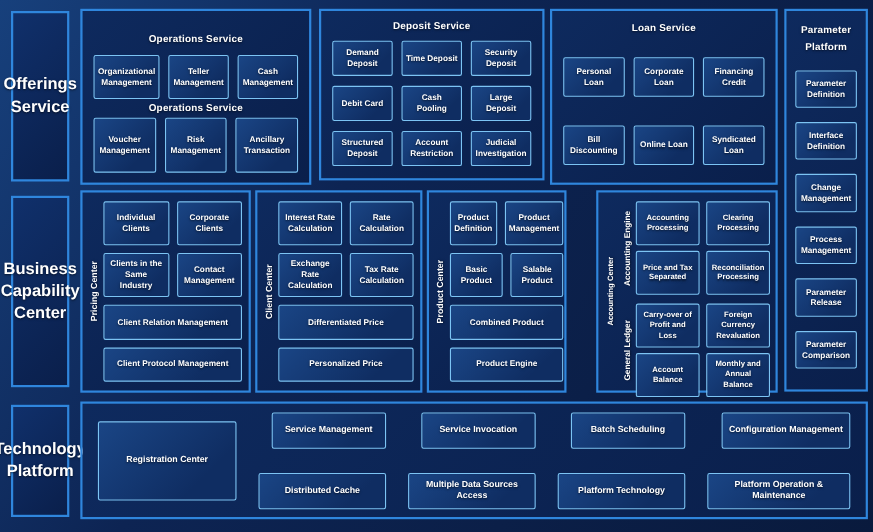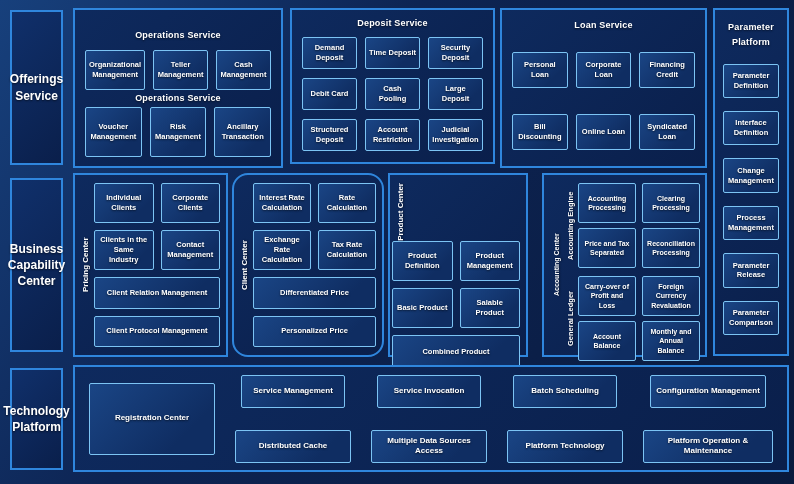--- a/index.html
+++ b/index.html
@@ -4,21 +4,21 @@
 <style>
   html,body{margin:0;padding:0;background:#081836;}
   .canvas{
     position:relative;width:794px;height:484px;overflow:hidden;
     font-family:"Liberation Sans",sans-serif;color:#fff;
     background:linear-gradient(123deg,#17407c 0%,#0d2453 38%,#091a3d 100%);
   }
   .section-label{
     position:absolute;display:flex;align-items:center;justify-content:center;
     text-align:center;border:2px solid #2f86dd;box-sizing:border-box;
-    font-size:12px;font-weight:bold;line-height:1.35;padding:2px;
+    font-size:15px;font-weight:bold;line-height:1.35;padding:2px;
     background:linear-gradient(135deg,#10306b 0%,#0a1f4b 100%);
     text-shadow:0 1px 2px rgba(0,0,0,.6);
   }
   .panel{
     position:absolute;border:2px solid #2f86dd;box-sizing:border-box;
     background:linear-gradient(135deg,#0e2a5e 0%,#0a1f4b 100%);
   }
   .panel-title{
     font-size:9px;font-weight:bold;text-align:center;letter-spacing:.2px;
     text-shadow:0 1px 2px rgba(0,0,0,.6);flex:none;
@@ -65,21 +65,21 @@
   .p-acct .vlabel.outer{font-size:7px;}
   .acct-groups{flex:1;display:flex;flex-direction:column;gap:8px;}
   .acct-group{display:flex;flex:1;}
   .acct-group .vlabel{font-size:7.5px;}
   .acct-grid{flex:1;display:flex;flex-direction:column;gap:5px;}
   .acct-grid .pair{display:flex;gap:6px;flex:1;}
   .acct-grid .box{flex:1;height:auto;font-size:7px;}
   
   .p-tech{left:73px;top:365px;width:716px;height:107px;display:flex;align-items:center;padding:0 14px;gap:20px;}
   .reg-box{width:126px;height:72px;font-size:8px;flex:none;}
-  .tcol{flex:1;display:flex;flex-direction:column;align-items:center;gap:22px;}
+  .tcol{flex:1;display:flex;flex-direction:column;align-items:flex-end;gap:22px;}
   .tcol .box{height:33px;font-size:8px;}
   .tcol .r1{width:90%;}
   .tcol .r2{width:100%;}
   .tcol4{flex:1.12;}
 </style>
 </head>
 <body>
 
 <div class="canvas">
 
@@ -154,37 +154,37 @@
       </div>
       <div class="pair">
         <div class="box">Clients in the Same Industry</div>
         <div class="box">Contact Management</div>
       </div>
       <div class="box wide">Client Relation Management</div>
       <div class="box wide">Client Protocol Management</div>
     </div>
   </div>
 
-  <div class="panel mid" style="left:232px;width:152px;border-radius:16px;">
+  <div class="panel mid" style="left:232px;width:152px;">
     <div class="vlabel" style="width:17px;">Client Center</div>
     <div class="content">
       <div class="pair">
         <div class="box">Interest Rate Calculation</div>
         <div class="box">Rate Calculation</div>
       </div>
       <div class="pair">
         <div class="box">Exchange Rate Calculation</div>
         <div class="box">Tax Rate Calculation</div>
       </div>
       <div class="box wide">Differentiated Price</div>
       <div class="box wide">Personalized Price</div>
     </div>
   </div>
 
-  <div class="panel mid" style="left:388px;width:140px;flex-direction:column;">
+  <div class="panel mid" style="left:388px;width:127px;">
     <div class="vlabel" style="width:17px;">Product Center</div>
     <div class="content">
       <div class="pair">
         <div class="box">Product Definition</div>
         <div class="box">Product Management</div>
       </div>
       <div class="pair">
         <div class="box">Basic Product</div>
         <div class="box">Salable Product</div>
       </div>

